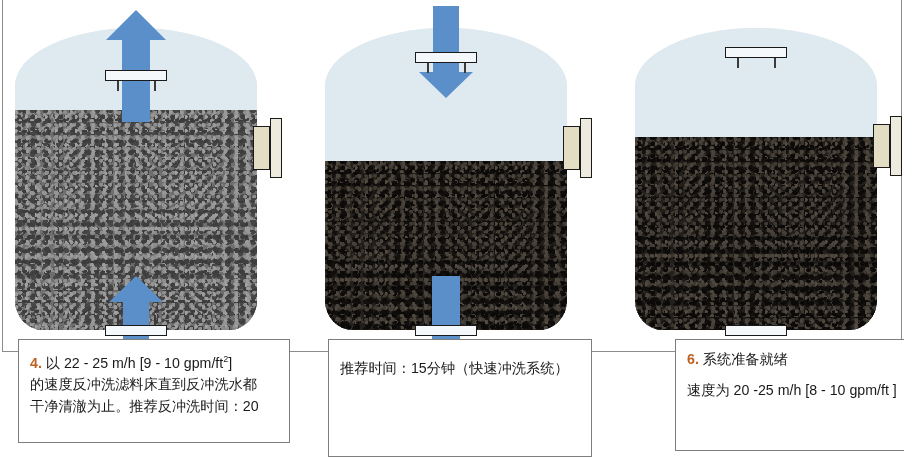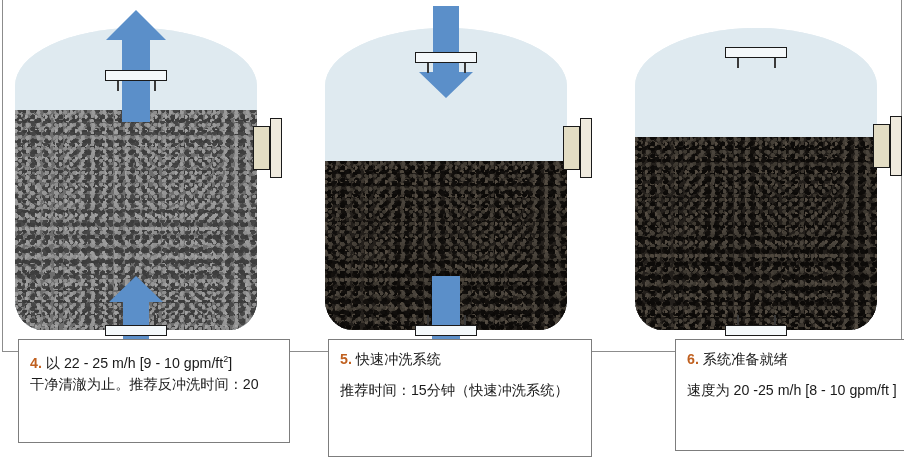--- a/index.html
+++ b/index.html
@@ -229,28 +229,25 @@
       <div class="pipe"></div>
       <div class="plate"></div>
     </div>
   </div>
 
   <div class="caption" style="left:18px; top:339px; width:272px; height:104px;">
     <div class="line">
       <span class="num">4.</span>
       <span>以 22 - 25  m/h  [9  - 10  gpm/ft</span><sup>2</sup><span>]</span>
     </div>
+    <div class="line">的速度反冲洗滤料床直到反冲洗水都</div>
     <div class="line">干净清澈为止。推荐反冲洗时间：20</div>
   </div>
 
   <div class="caption" style="left:328px; top:339px; width:264px; height:118px;">
-    <div class="line">
-      <span class="num">5.</span>
-      <span>快速冲洗系统</span>
-    </div>
     <div class="gap"></div>
     <div class="line">推荐时间：15分钟（快速冲洗系统）</div>
   </div>
 
   <div class="caption" style="left:632px; top:339px; width:266px; height:112px;margin-left:43px;">
     <div class="line">
       <span class="num">6.</span>
       <span>系统准备就绪</span>
     </div>
     <div class="gap"></div>

